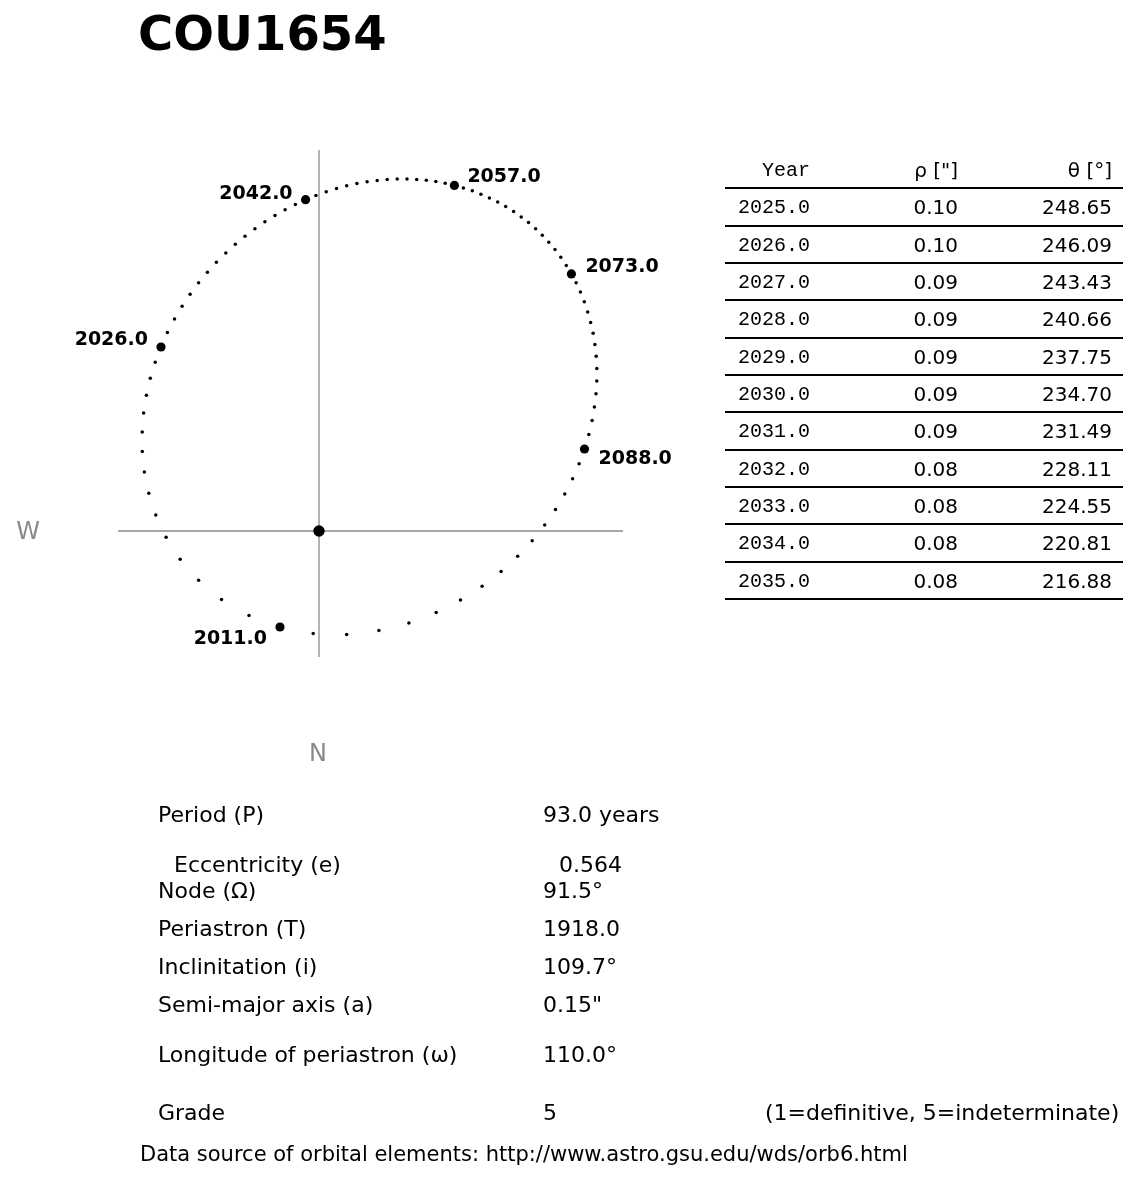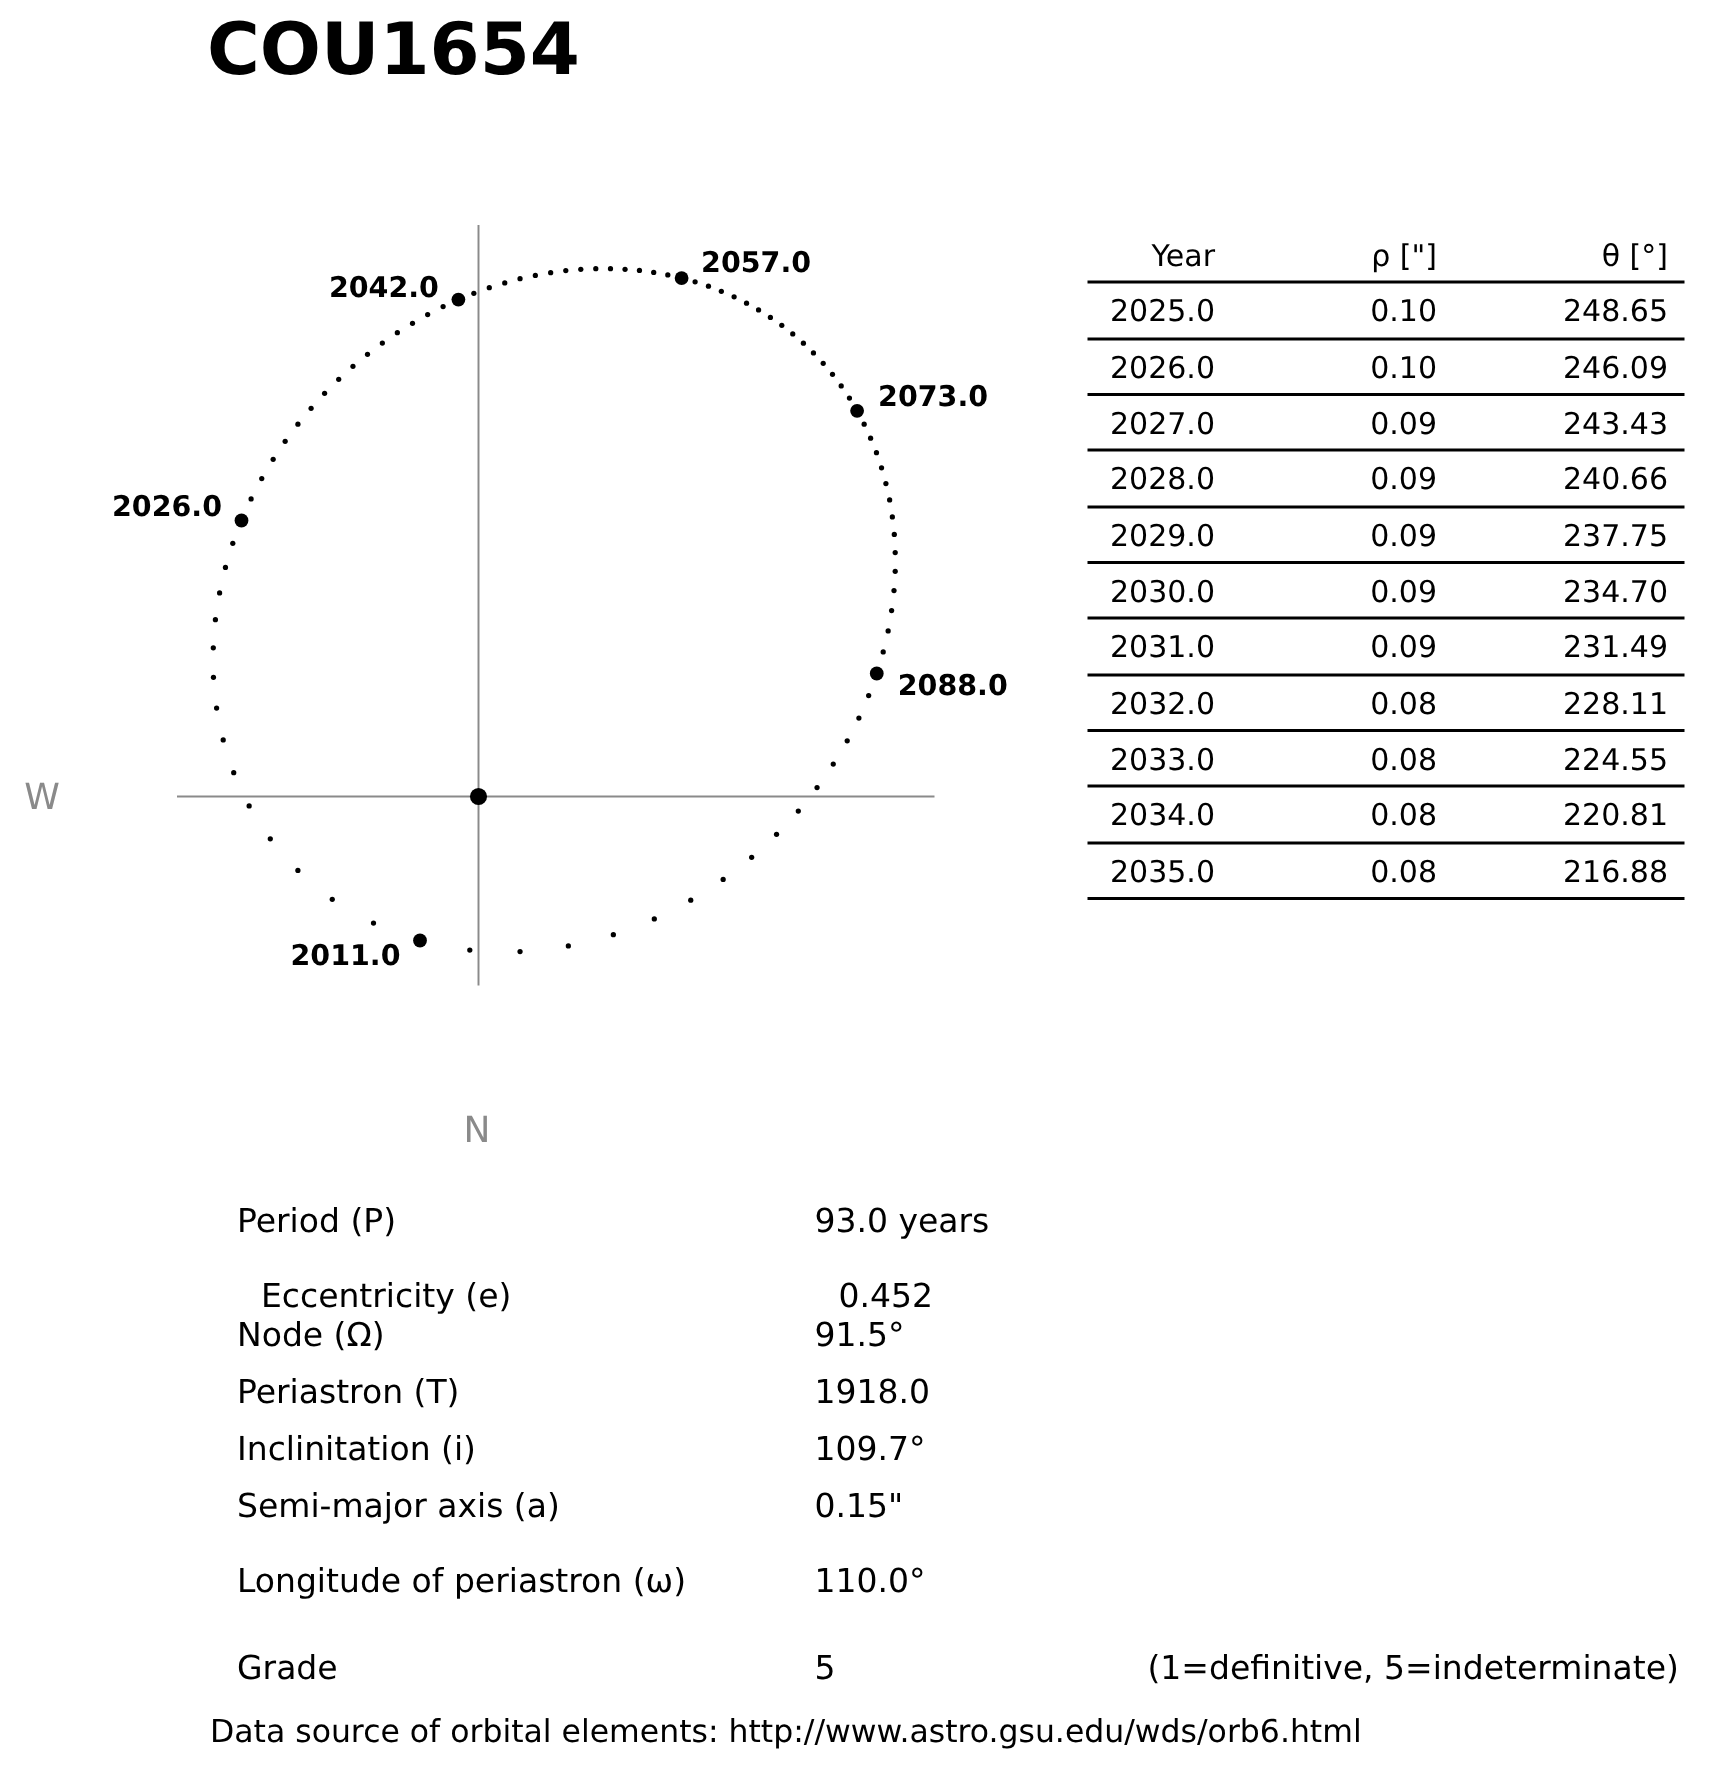--- a/index.html
+++ b/index.html
@@ -26,21 +26,21 @@
 
   
   .ephem {
     position:absolute; left:725px; top:152px; width:398px;
     font-size:20px;
   }
   .t-row {
     display:flex; height:37.33px; line-height:37.33px;
     border-bottom:2px solid #000; box-sizing:border-box;
   }
-  .t-c1 { width:85px;  text-align:right; }
+  .t-c1 { width:85px;  text-align:right;font-family:Liberation Mono, monospace; }
   .t-c2 { width:148px; text-align:right; }
   .t-c3 { width:154px; text-align:right; }
 
   
   .elements { position:absolute; left:0; top:802px; width:1141px; font-size:22px; }
   .e-row { position:absolute; left:158px; height:38px; width:983px; }
   .e-label { position:absolute; left:0; }
   .e-value { position:absolute; left:385px; }
   .e-note  { position:absolute; left:607px; }
 
@@ -232,21 +232,21 @@
       </div>
     </div>
 
   <div class="elements" id="elements">
       <div class="e-row" style="top: 0px;">
         <span class="e-label">Period (P)</span>
         <span class="e-value">93.0 years</span>
       </div>
       <div class="e-row" style="top: 50px; margin-left: 16px;">
         <span class="e-label">Eccentricity (e)</span>
-        <span class="e-value">0.452</span>
+        <span class="e-value">0.564</span>
       </div>
       <div class="e-row" style="top: 76px;">
         <span class="e-label">Node (Ω)</span>
         <span class="e-value">91.5°</span>
       </div>
       <div class="e-row" style="top: 114px;">
         <span class="e-label">Periastron (T)</span>
         <span class="e-value">1918.0</span>
       </div>
       <div class="e-row" style="top: 152px;">

